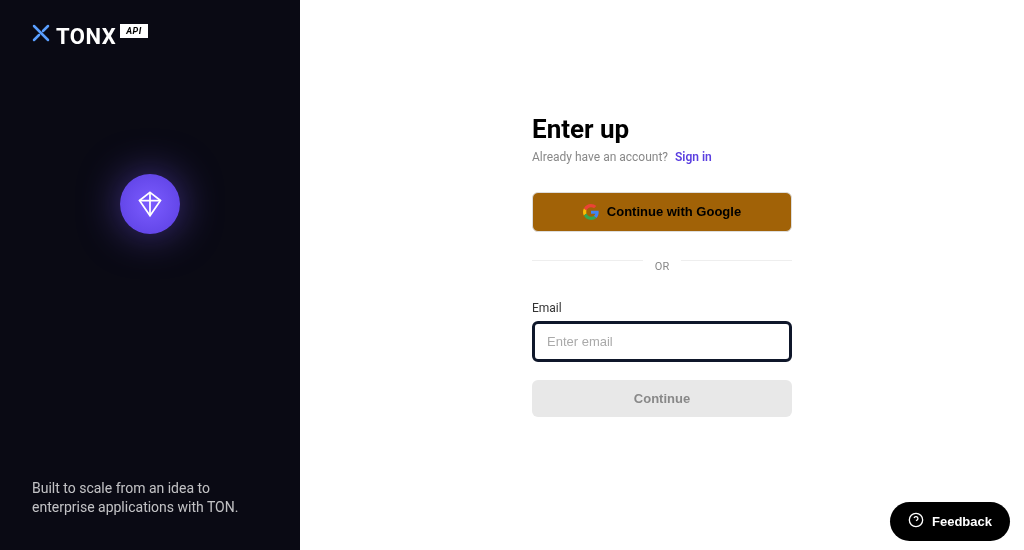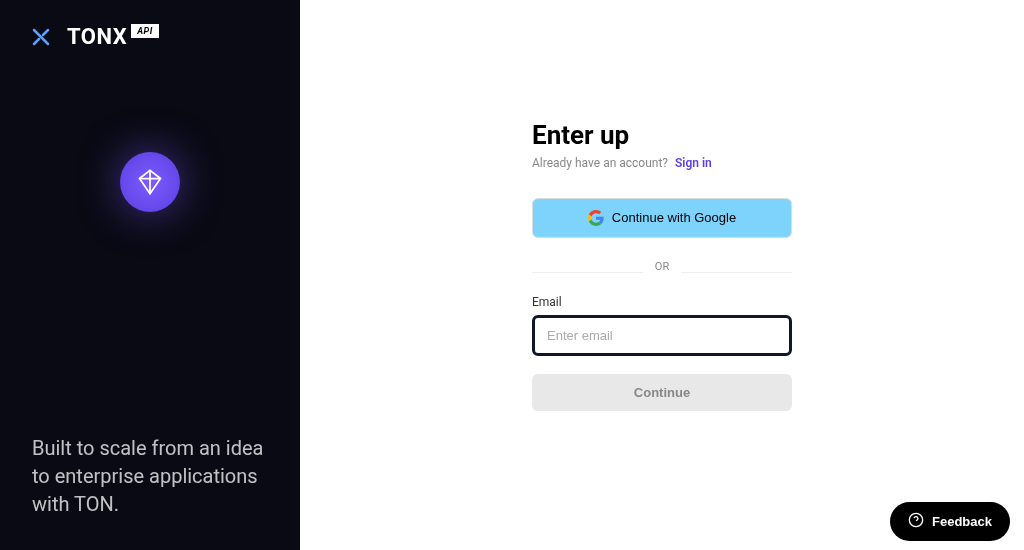--- a/index.html
+++ b/index.html
@@ -19,22 +19,22 @@
       height: 100%;
       background: #0a0a14;
       color: #fff;
       padding: 24px 32px 32px 32px;
       display: flex;
       flex-direction: column;
       position: relative;
     }
     .logo-container {
       display: flex;
-      align-items: center;
-      gap: 17px;
+      align-items: flex-start;
+      gap: 6px;
     }
     .logo-x {
       width: 18px;
       height: 18px;
       display: flex;
       align-items: center;
       justify-content: center;
     }
     .logo-text {
       font-size: 22px;
@@ -75,21 +75,21 @@
     .bottom-text {
       margin-top: auto;
     }
     .headline {
       font-size: 34px;
       font-weight: 700;
       line-height: 1.1;
       margin-bottom: 16px;
     }
     .subhead {
-      font-size: 20px;
+      font-size: 14px;
       color: rgba(255,255,255,0.75);
       line-height: 1.4;
     }
     .main {
       flex: 1;
       background: #fff;
       display: flex;
       align-items: center;
       justify-content: center;
       position: relative;
@@ -112,40 +112,40 @@
     .signin-link {
       color: #5a3ee0;
       font-weight: 600;
       text-decoration: none;
       margin-left: 4px;
       cursor: pointer;
     }
     .google-button {
       width: 100%;
       padding: 11px;
-      background: #7dd3fc;
+      background: #a16207;
       border: 1px solid #ddd;
       border-radius: 6px;
       font-size: 13px;
-      font-weight: 400;
+      font-weight: 700;
       color: #000;
       cursor: pointer;
       display: flex;
       align-items: center;
       justify-content: center;
       gap: 8px;
     }
     .google-icon {
       width: 16px;
       height: 16px;
     }
     .divider {
       display: flex;
-      align-items: flex-end;
-      margin: 22px 0;
+      align-items: flex-start;
+      margin: 28px 0;
       color: #888;
       font-size: 11px;
     }
     .divider::before,
     .divider::after {
       content: "";
       flex: 1;
       height: 1px;
       background: #eee;
     }

